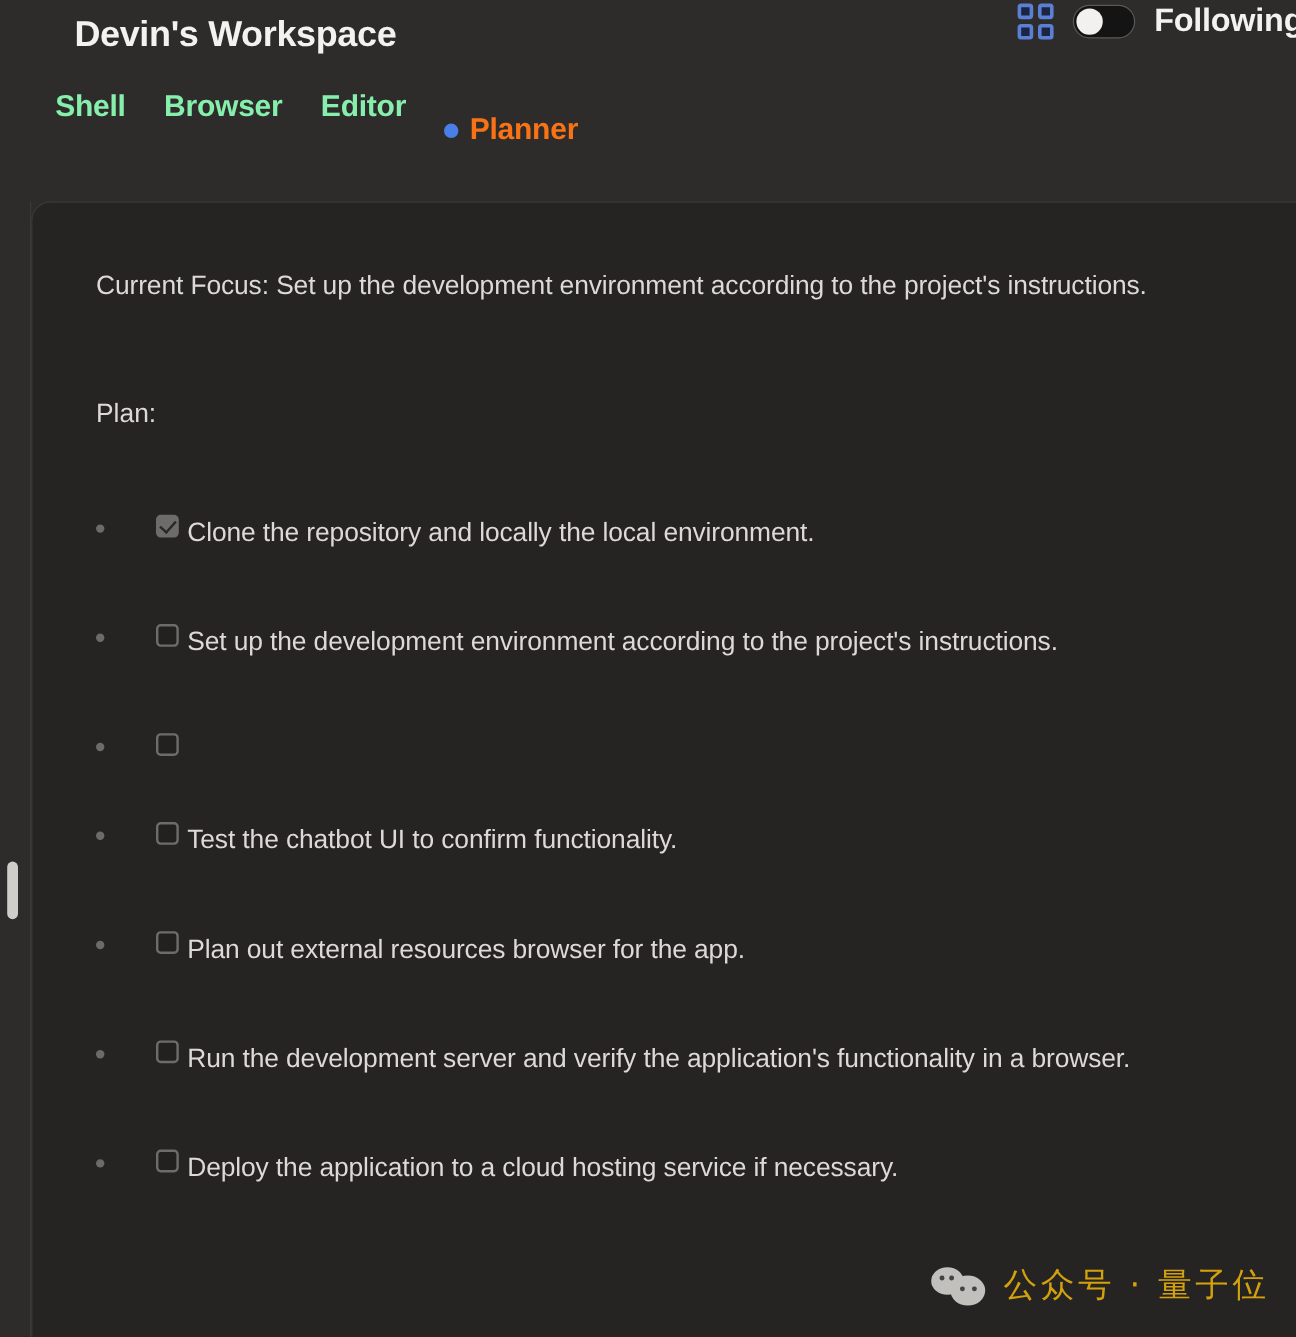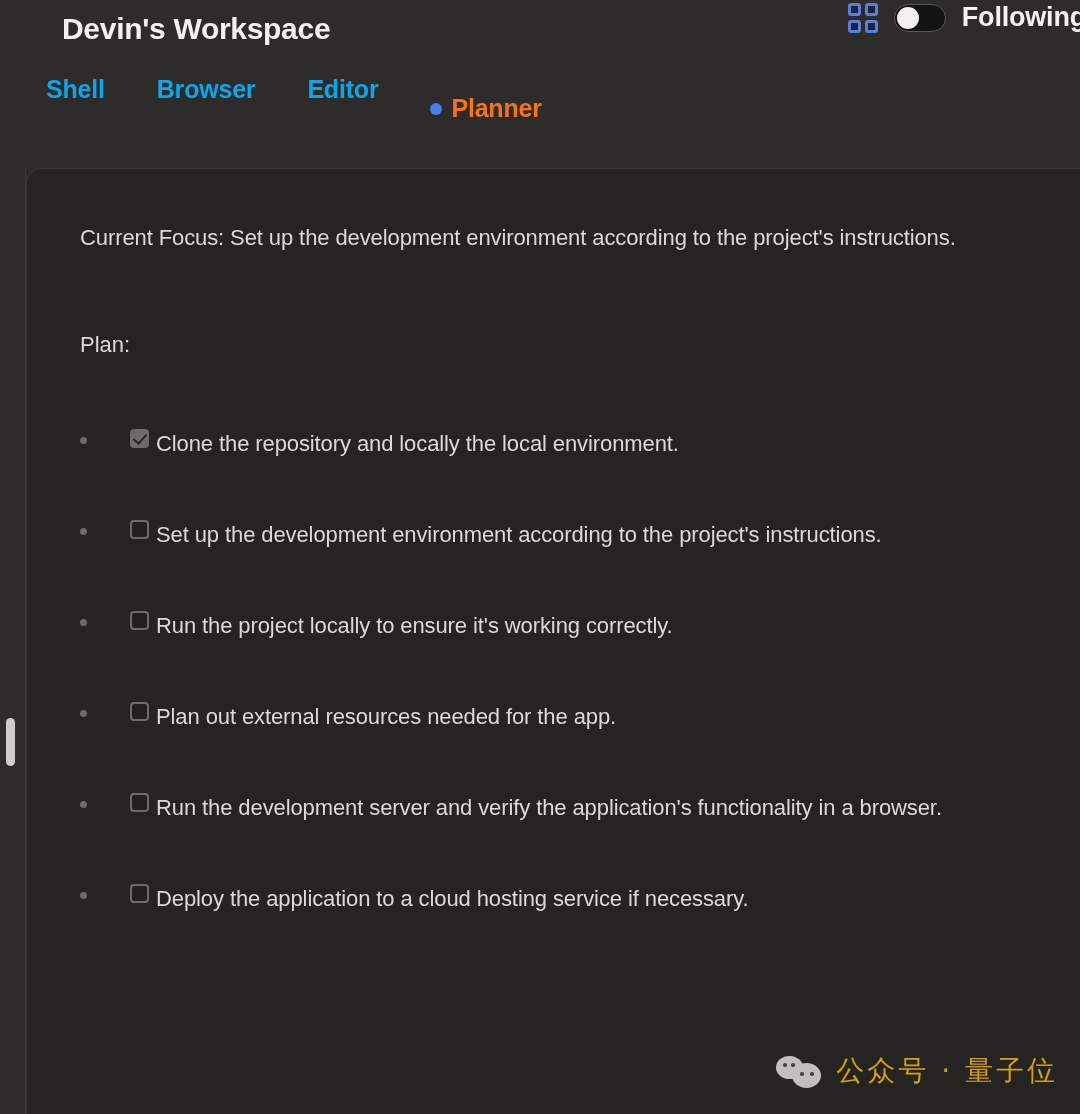--- a/index.html
+++ b/index.html
@@ -93,24 +93,24 @@
   
   .tabs {
     display: flex;
     align-items: center;
     gap: 0px;
     padding-left: 46px;
     height: 62px;
   }
   .tab {
     font-size: 25px;
-    color: #0ea5e9;
+    color: #86efac;
     font-weight: bold;
     letter-spacing: -0.2px;
-    padding-right: 52px;
+    padding-right: 32px;
     display: flex;
     align-items: center;
     gap: 9px;
     white-space: nowrap;
   }
   .tab.active { color: #f97316; padding-right: 0; margin-top: 39px; }
   .tab .dot {
     width: 12px;
     height: 12px;
     border-radius: 50%;
@@ -324,26 +324,30 @@
         <span class="item-text">Clone the repository and locally the local environment.</span>
       </li>
       <li class="plan-item">
         <span class="bullet"></span>
         <span class="checkbox"></span>
         <span class="item-text">Set up the development environment according to the project's instructions.</span>
       </li>
       <li class="plan-item">
         <span class="bullet"></span>
         <span class="checkbox"></span>
-        <span class="item-text">Run the project locally to ensure it's working correctly.</span>
-      </li>
-      <li class="plan-item">
-        <span class="bullet"></span>
-        <span class="checkbox"></span>
-        <span class="item-text">Plan out external resources needed for the app.</span>
+      </li>
+      <li class="plan-item">
+        <span class="bullet"></span>
+        <span class="checkbox"></span>
+        <span class="item-text">Test the chatbot UI to confirm functionality.</span>
+      </li>
+      <li class="plan-item">
+        <span class="bullet"></span>
+        <span class="checkbox"></span>
+        <span class="item-text">Plan out external resources browser for the app.</span>
       </li>
       <li class="plan-item">
         <span class="bullet"></span>
         <span class="checkbox"></span>
         <span class="item-text">Run the development server and verify the application's functionality in a browser.</span>
       </li>
       <li class="plan-item">
         <span class="bullet"></span>
         <span class="checkbox"></span>
         <span class="item-text">Deploy the application to a cloud hosting service if necessary.</span>

